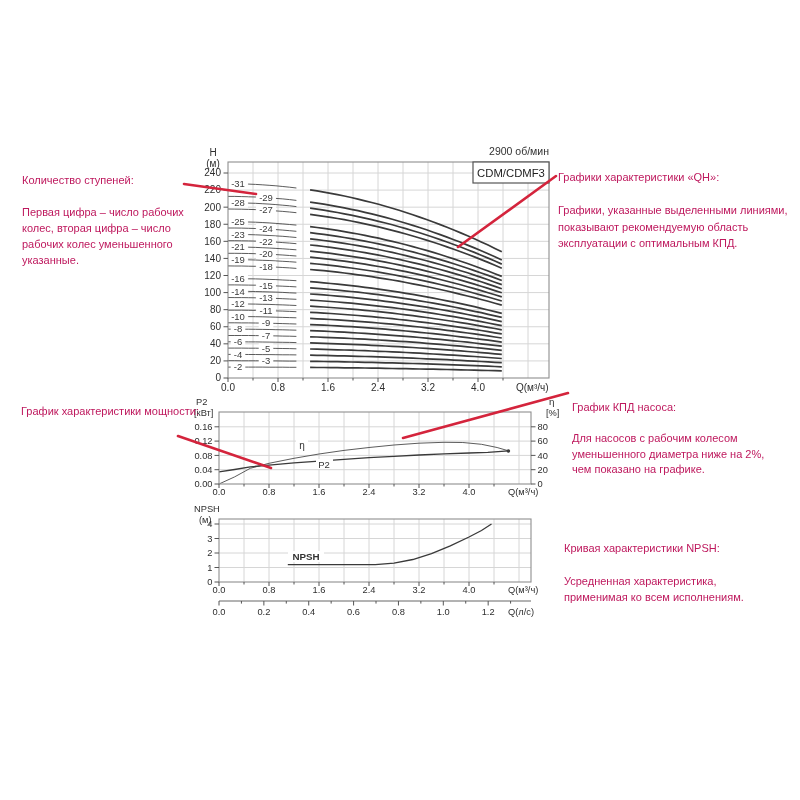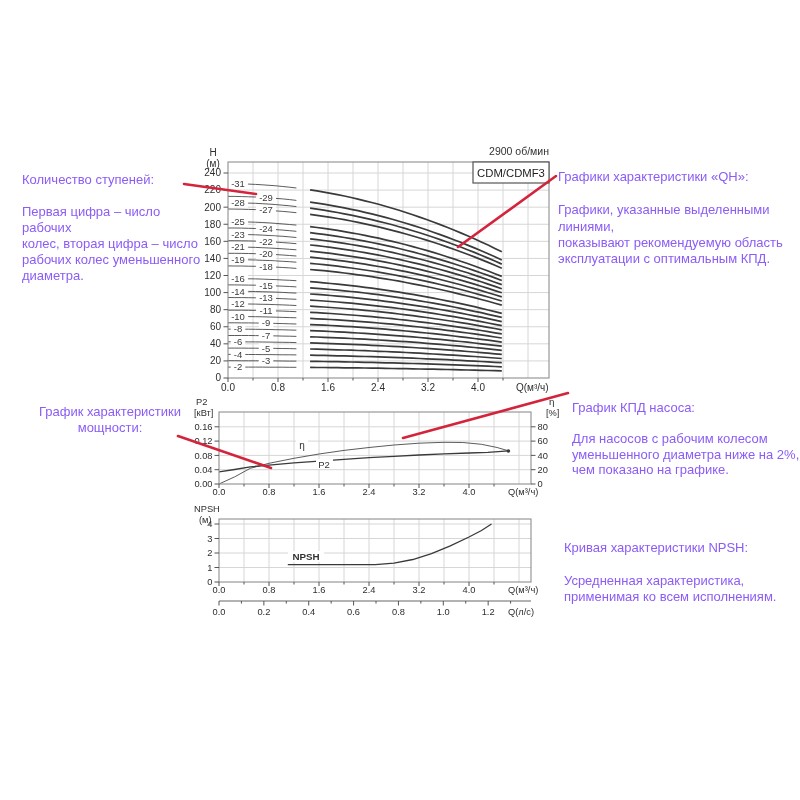--- a/index.html
+++ b/index.html
@@ -1,19 +1,19 @@
 <!DOCTYPE html>
 <html><head>
 <meta charset="utf-8">
 <style>
   html,body{margin:0;padding:0;background:#ffffff;width:800px;height:800px;overflow:hidden;}
   .canvas{position:relative;width:800px;height:800px;background:#fff;
           font-family:"Liberation Sans",sans-serif;}
   svg{position:absolute;left:0;top:0;}
-  .ann{position:absolute;font-size:13px;color:#8b5cf6;white-space:pre-line;}
+  .ann{position:absolute;font-size:11px;color:#be185d;white-space:pre-line;}
   #ann-left-top{left:22px;top:156px;width:190px;line-height:16px;}
   #ann-left-middle{left:10px;top:388px;width:200px;line-height:15.8px;text-align:center;}
   #ann-right-top{left:558px;top:153px;width:250px;line-height:16.4px;}
   #ann-right-middle{left:572px;top:385px;width:230px;line-height:15.4px;}
   #ann-right-bottom{left:564px;top:523px;width:240px;line-height:16.5px;}
 </style>
 </head>
 <body>
 
 <div class="canvas">
@@ -354,21 +354,21 @@
         <line x1="178" y1="436" x2="271" y2="468" stroke="#d4243c" stroke-width="2.6" stroke-linecap="round"></line>
         <line x1="403" y1="438" x2="568" y2="393" stroke="#d4243c" stroke-width="2.6" stroke-linecap="round"></line>
       </g>
     </svg>
 
   <div class="ann" id="ann-left-top">
     <div>Количество ступеней:</div>
     <div>Первая цифра – число рабочих
 колес, вторая цифра – число
 рабочих колес уменьшенного
-диаметра.</div>
+указанные.</div>
   </div>
 
   <div class="ann" id="ann-left-middle">
     <div>График характеристики мощности:</div>
   </div>
 
   <div class="ann" id="ann-right-top">
     <div>Графики характеристики «QH»:</div>
     <div>Графики, указанные выделенными линиями,
 показывают рекомендуемую область

